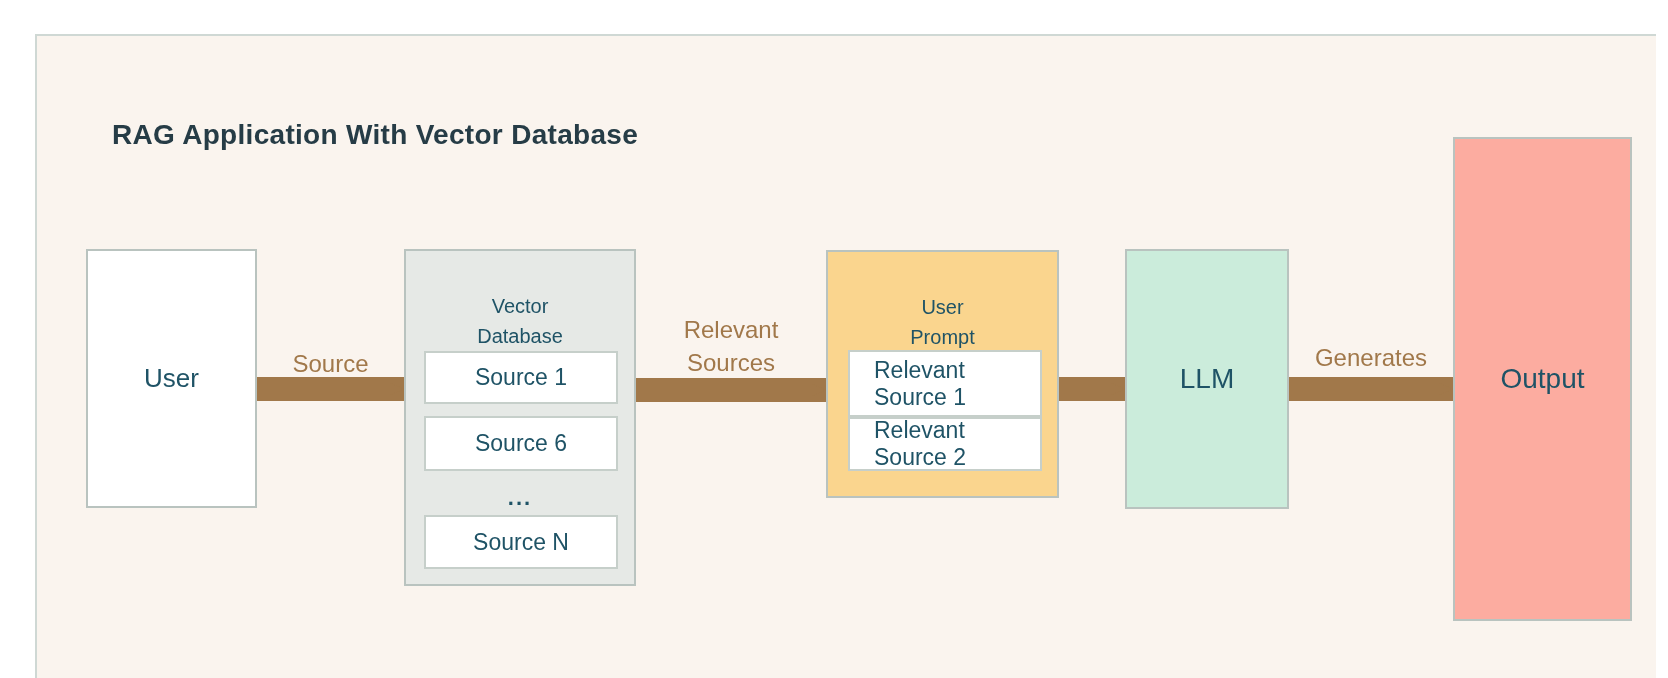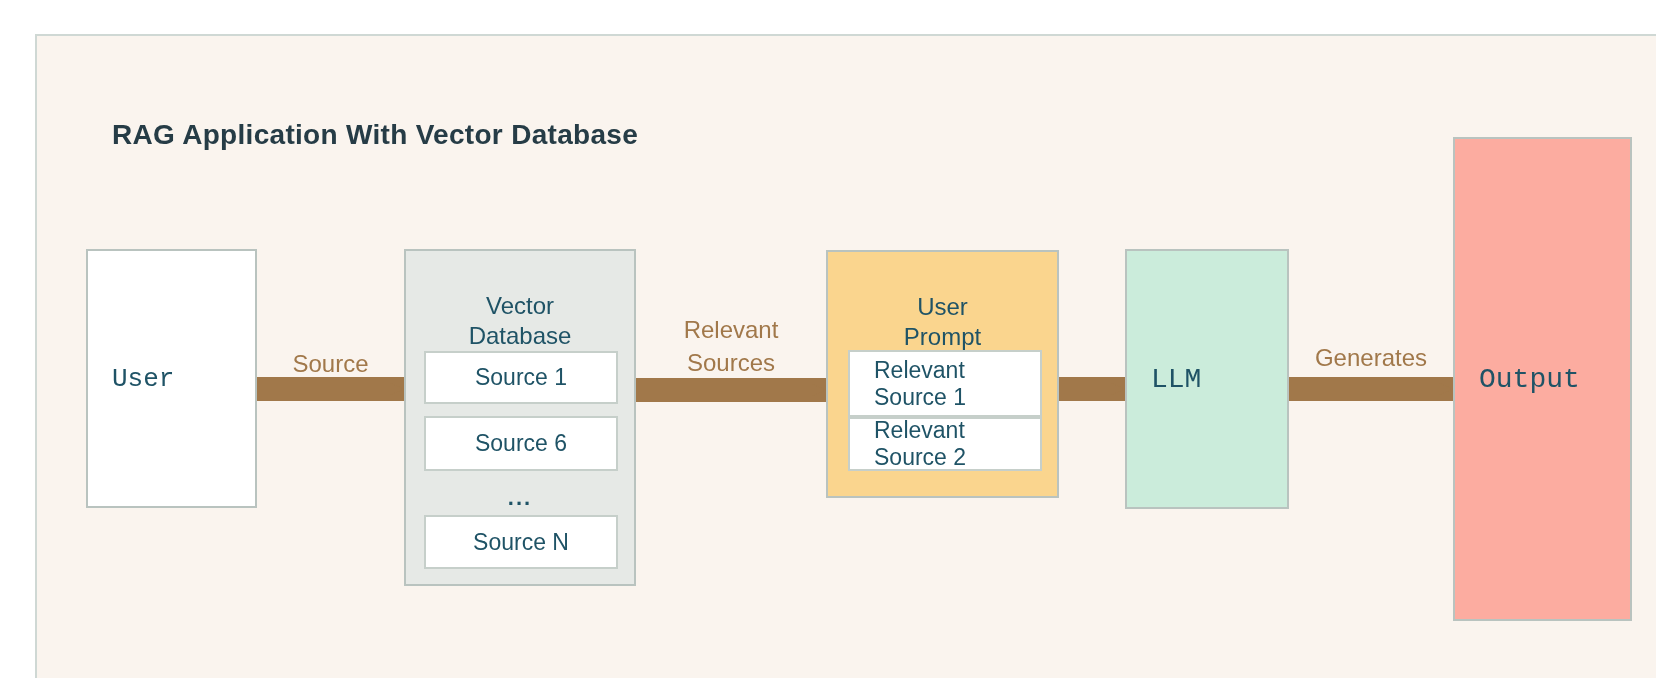--- a/index.html
+++ b/index.html
@@ -17,30 +17,30 @@
     --output-fill:#fcaca0;
     --white:#ffffff;
   }
   *{margin:0;padding:12px;box-sizing:border-box;}
   body{background:var(--background);font-family:"Liberation Sans","DejaVu Sans",sans-serif;}
   .canvas{position:relative;width:1668px;height:678px;background:var(--background);overflow:hidden;}
   .frame{position:absolute;left:11px;top:10px;width:1645px;height:653px;background:var(--canvas);border:2px solid var(--frame-border);}
   .diagram-title{position:absolute;left:76px;top:83px;font-size:28px;font-weight:bold;color:var(--title-dark);letter-spacing:.3px;}
 
   .node{position:absolute;border:2px solid var(--node-border);color:var(--text-teal);}
-  .node.center{display:flex;align-items:center;justify-content:flex-start;font-family:Liberation Mono, monospace;}
+  .node.center{display:flex;align-items:center;justify-content:center;}
 
   .user-node{left:62px;top:225px;width:171px;height:259px;background:var(--white);font-size:26px;}
   .llm-node{left:1101px;top:225px;width:164px;height:260px;background:var(--llm-fill);font-size:28px;}
   .output-node{left:1429px;top:113px;width:179px;height:484px;background:var(--output-fill);font-size:28px;}
 
   .vdb-node{left:380px;top:225px;width:232px;height:337px;background:var(--vector-db-fill);}
   .up-node{left:802px;top:226px;width:233px;height:248px;background:var(--user-prompt-fill);}
 
-  .node-heading{margin:16px auto 12px auto;text-align:center;font-size:24px;line-height:30px;color:var(--text-teal);}
+  .node-heading{margin:16px auto 12px auto;text-align:center;font-size:20px;line-height:30px;color:var(--text-teal);}
   .vdb-node .node-heading{width:150px;}
   .up-node .node-heading{width:112px;}
 
   .inner-box{position:absolute;left:18px;width:194px;background:var(--white);border:2px solid var(--inner-border);display:flex;align-items:center;justify-content:center;font-size:23px;color:var(--text-teal);}
   .up-node .inner-box{left:20px;}
   .vdb-s1{top:100px;height:53px;}
   .vdb-s2{top:165px;height:55px;}
   .vdb-dots{position:absolute;top:224px;left:0;width:100%;text-align:center;font-size:22px;font-weight:bold;letter-spacing:2px;color:var(--text-teal);line-height:22px;}
   .vdb-sn{top:264px;height:54px;}
   .up-s1{top:98px;height:67px;}

